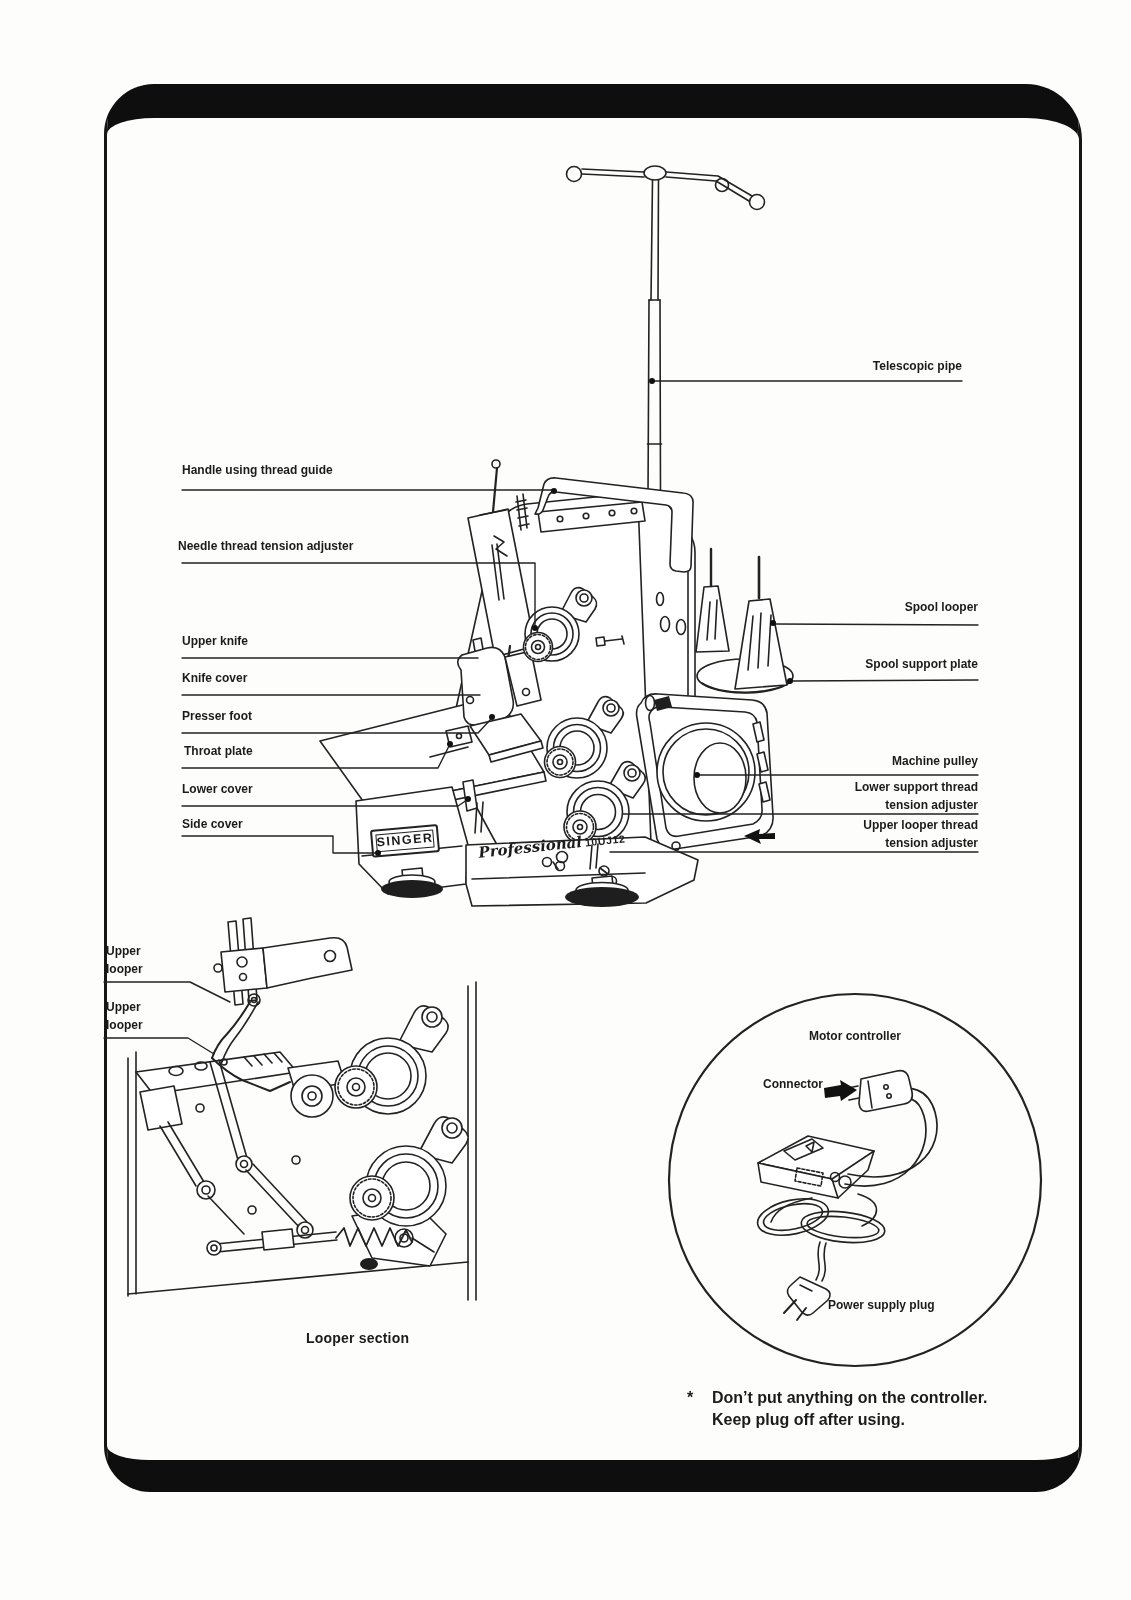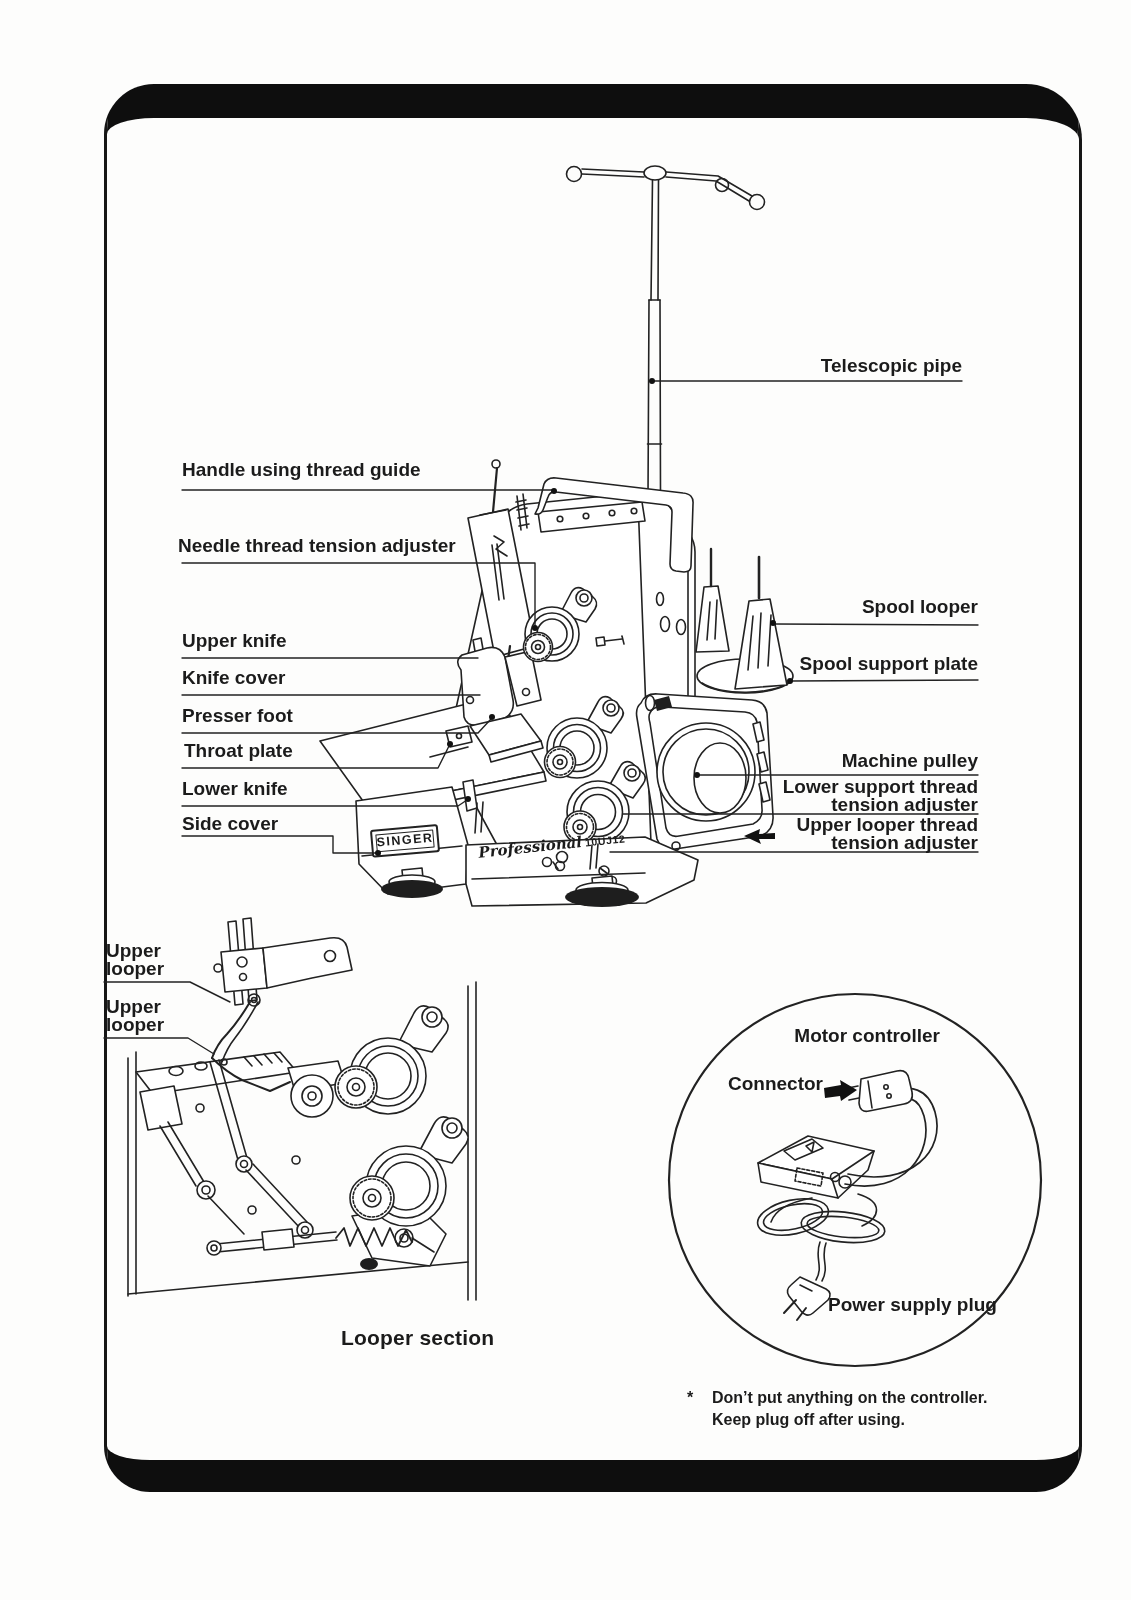--- a/index.html
+++ b/index.html
@@ -3,23 +3,23 @@
 <meta charset="utf-8">
 <style>
   html,body{margin:0;padding:0;background:#ffffff;}
   .canvas{position:relative;width:1131px;height:1600px;background:#fdfdfc;overflow:hidden;
           font-family:"Liberation Sans",sans-serif;color:#1b1b1b;}
   .frame{position:absolute;left:104px;top:84px;width:978px;height:1408px;box-sizing:border-box;
          border-left:3px solid #161616;border-right:3px solid #161616;
          border-top:34px solid #0e0e0e;border-bottom:32px solid #0e0e0e;
          border-radius:50px 56px 46px 46px;}
   svg.art{position:absolute;left:0;top:0;z-index:1;}
-  .lbl{position:absolute;z-index:2;font-weight:700;font-size:19px;line-height:18px;white-space:nowrap;}
+  .lbl{position:absolute;z-index:2;font-weight:700;font-size:12px;line-height:18px;white-space:nowrap;}
   .r{text-align:right;}
-  .caption{font-size:21px;letter-spacing:.2px;margin-left:35px;}
+  .caption{font-size:14px;letter-spacing:.2px;}
   .badge-text{position:absolute;z-index:3;font-weight:700;font-size:12.5px;letter-spacing:1.5px;
               width:66px;text-align:center;transform:rotate(-5deg);}
   .script-line{position:absolute;z-index:3;transform:rotate(-6deg);white-space:nowrap;}
   .script-line .script{font-family:"DejaVu Serif",serif;font-style:italic;font-weight:700;font-size:15px;}
   .script-line .model{font-size:10.5px;font-weight:700;letter-spacing:.6px;margin-left:3px;}
   .note-line{position:absolute;z-index:2;font-weight:700;font-size:16px;line-height:18px;white-space:nowrap;}
 </style>
 </head>
 <body>
 
@@ -324,21 +324,21 @@
       <path d="M 104,1038 L 188,1038 L 214,1054"></path>
     </g>
   </svg>
 
   <div class="lbl" style="left:182px;top:461px">Handle using thread guide</div>
   <div class="lbl" style="left:178px;top:537px">Needle thread tension adjuster</div>
   <div class="lbl" style="left:182px;top:632px">Upper knife</div>
   <div class="lbl" style="left:182px;top:669px">Knife cover</div>
   <div class="lbl" style="left:182px;top:707px">Presser foot</div>
   <div class="lbl" style="left:184px;top:742px">Throat plate</div>
-  <div class="lbl" style="left:182px;top:780px">Lower knife</div>
+  <div class="lbl" style="left:182px;top:780px">Lower cover</div>
   <div class="lbl" style="left:182px;top:815px">Side cover</div>
 
   <div class="lbl r" style="right:169px;top:357px">Telescopic pipe</div>
   <div class="lbl r" style="right:153px;top:598px">Spool looper</div>
   <div class="lbl r" style="right:153px;top:655px">Spool support plate</div>
   <div class="lbl r" style="right:153px;top:752px">Machine pulley</div>
   <div class="lbl r" style="right:153px;top:778px">
     <div>Lower support thread</div>
     <div>tension adjuster</div>
   </div>
@@ -350,21 +350,21 @@
   <div class="lbl" style="left:106px;top:942px">
     <div>Upper</div>
     <div>looper</div>
   </div>
   <div class="lbl" style="left:106px;top:998px">
     <div>Upper</div>
     <div>looper</div>
   </div>
   <div class="lbl caption" style="left:306px;top:1329px">Looper section</div>
 
-  <div class="lbl" style="left:770px;top:1027px;width:170px;text-align:right">Motor controller</div>
+  <div class="lbl" style="left:770px;top:1027px;width:170px;text-align:center">Motor controller</div>
   <div class="lbl r" style="left:690px;top:1075px;width:133px">Connector</div>
   <div class="lbl" style="left:828px;top:1296px">Power supply plug</div>
 
   <div class="note-line" style="left:687px;top:1389px">*</div>
   <div class="note-line" style="left:712px;top:1389px">Don’t put anything on the controller.</div>
   <div class="note-line" style="left:712px;top:1411px">Keep plug off after using.</div>
 
   <div class="badge-text" style="left:372px;top:833px">SINGER</div>
   <div class="script-line" style="left:478px;top:836px">
     <span class="script">Professional</span><span class="model">10UJ12</span>

